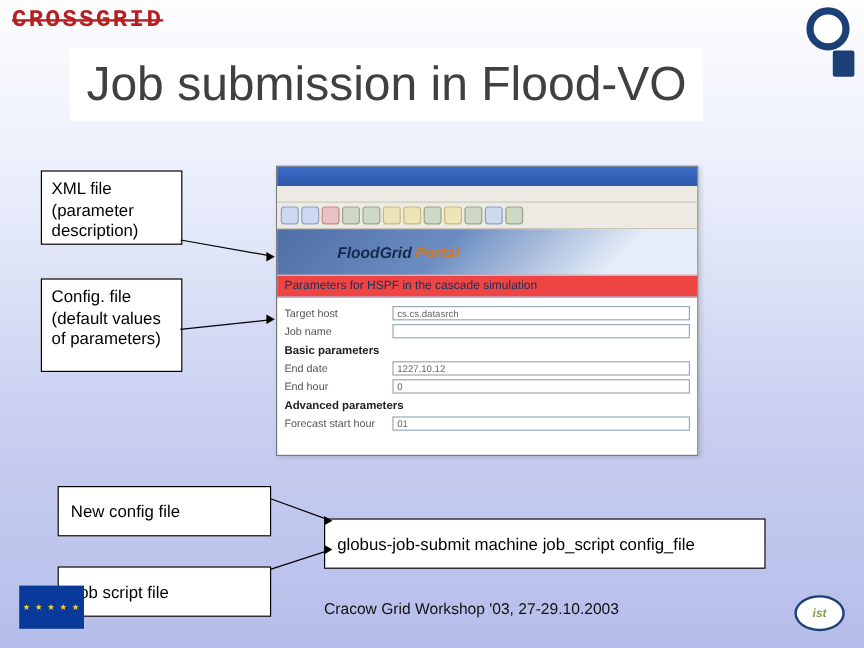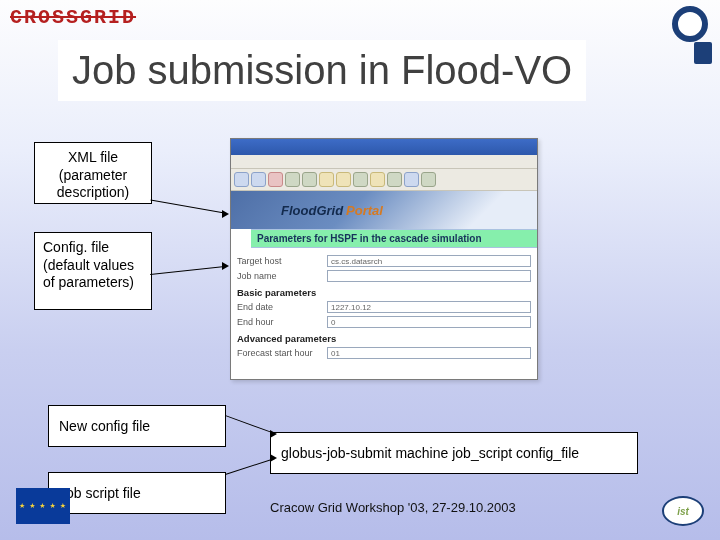--- a/index.html
+++ b/index.html
@@ -38,37 +38,37 @@
     color: #404040;
   }
 
   
   .ibox {
     position: absolute; left: 34px; width: 118px;
     border: 1px solid #000; background: #fff;
     font-size: 14px; line-height: 1.25;
     padding: 6px 8px;
   }
-  .ibox.xml { top: 142px; height: 62px; text-align: center; }
+  .ibox.xml { top: 142px; height: 62px; }
   .ibox.cfg { top: 232px; height: 78px; }
 
   
   .arrow1, .arrow2 {
     position: absolute; height: 1px; background: #000;
   }
   .arrow1 { top: 206px; left: 150px; width: 75px; transform: rotate(10deg); }
   .arrow2 { top: 270px; left: 150px; width: 75px; transform: rotate(-6deg); }
   .arrowhead { position: absolute; width: 0; height: 0; border-left: 7px solid #000; border-top: 4px solid transparent; border-bottom: 4px solid transparent; }
   .ah1 { top: 210px; left: 222px; }
   .ah2 { top: 262px; left: 222px; }
 
   
   .portal {
     position: absolute; top: 138px; left: 230px;
-    width: 308px; height: 242px;
+    width: 352px; height: 242px;
     border: 1px solid #7a7a7a; background: #fff;
     box-shadow: 2px 2px 4px rgba(0,0,0,.15);
     font-size: 9px;
   }
   .portal .titlebar {
     height: 16px; background: linear-gradient(#3d6cc7,#2d58ab);
   }
   .portal .menubar {
     height: 14px; background: #eceae2; border-bottom: 1px solid #c8c5b8;
   }
@@ -82,22 +82,22 @@
   .tbtn.r { background:#e9c3c3; border-color:#c98a8a; }
   .portal .banner {
     height: 38px;
     background: linear-gradient(135deg,#4e6fa7 0%, #6b8dc1 40%, #e6edf8 80%);
     display:flex; align-items:center; padding-left:50px;
     font-style: italic; font-weight: bold; color:#1b3560;
   }
   .banner .flood { color:#132a4d; font-size:13px; }
   .banner .portal-word { color:#d57a23; font-size:13px; margin-left:3px;text-align:right; }
   .portal .section-title {
-    background:#86efac; border-top:1px solid #aac2e0; border-bottom:1px solid #aac2e0;
-    padding:3px 6px; font-weight:bold; font-size:10px; color:#16325a;margin-left:20px;
+    background:#ef4444; border-top:1px solid #aac2e0; border-bottom:1px solid #aac2e0;
+    padding:3px 6px; font-weight:normal; font-size:10px; color:#16325a;
   }
   .portal .form-area { padding: 4px 6px; }
   .frow { display:flex; align-items:center; margin:3px 0; }
   .flabel { width: 90px; color:#555; font-size:9px; }
   .finput { flex:1; height:12px; border:1px solid #9aa8bc; background:#fff; font-size:8px; padding:0 3px; line-height:12px; color:#666; }
   .subhead { font-weight:bold; font-size:9.5px; color:#222; margin:5px 0 2px; }
 
   
   .lbox {
     position: absolute; border:1px solid #000; background:#fff;

